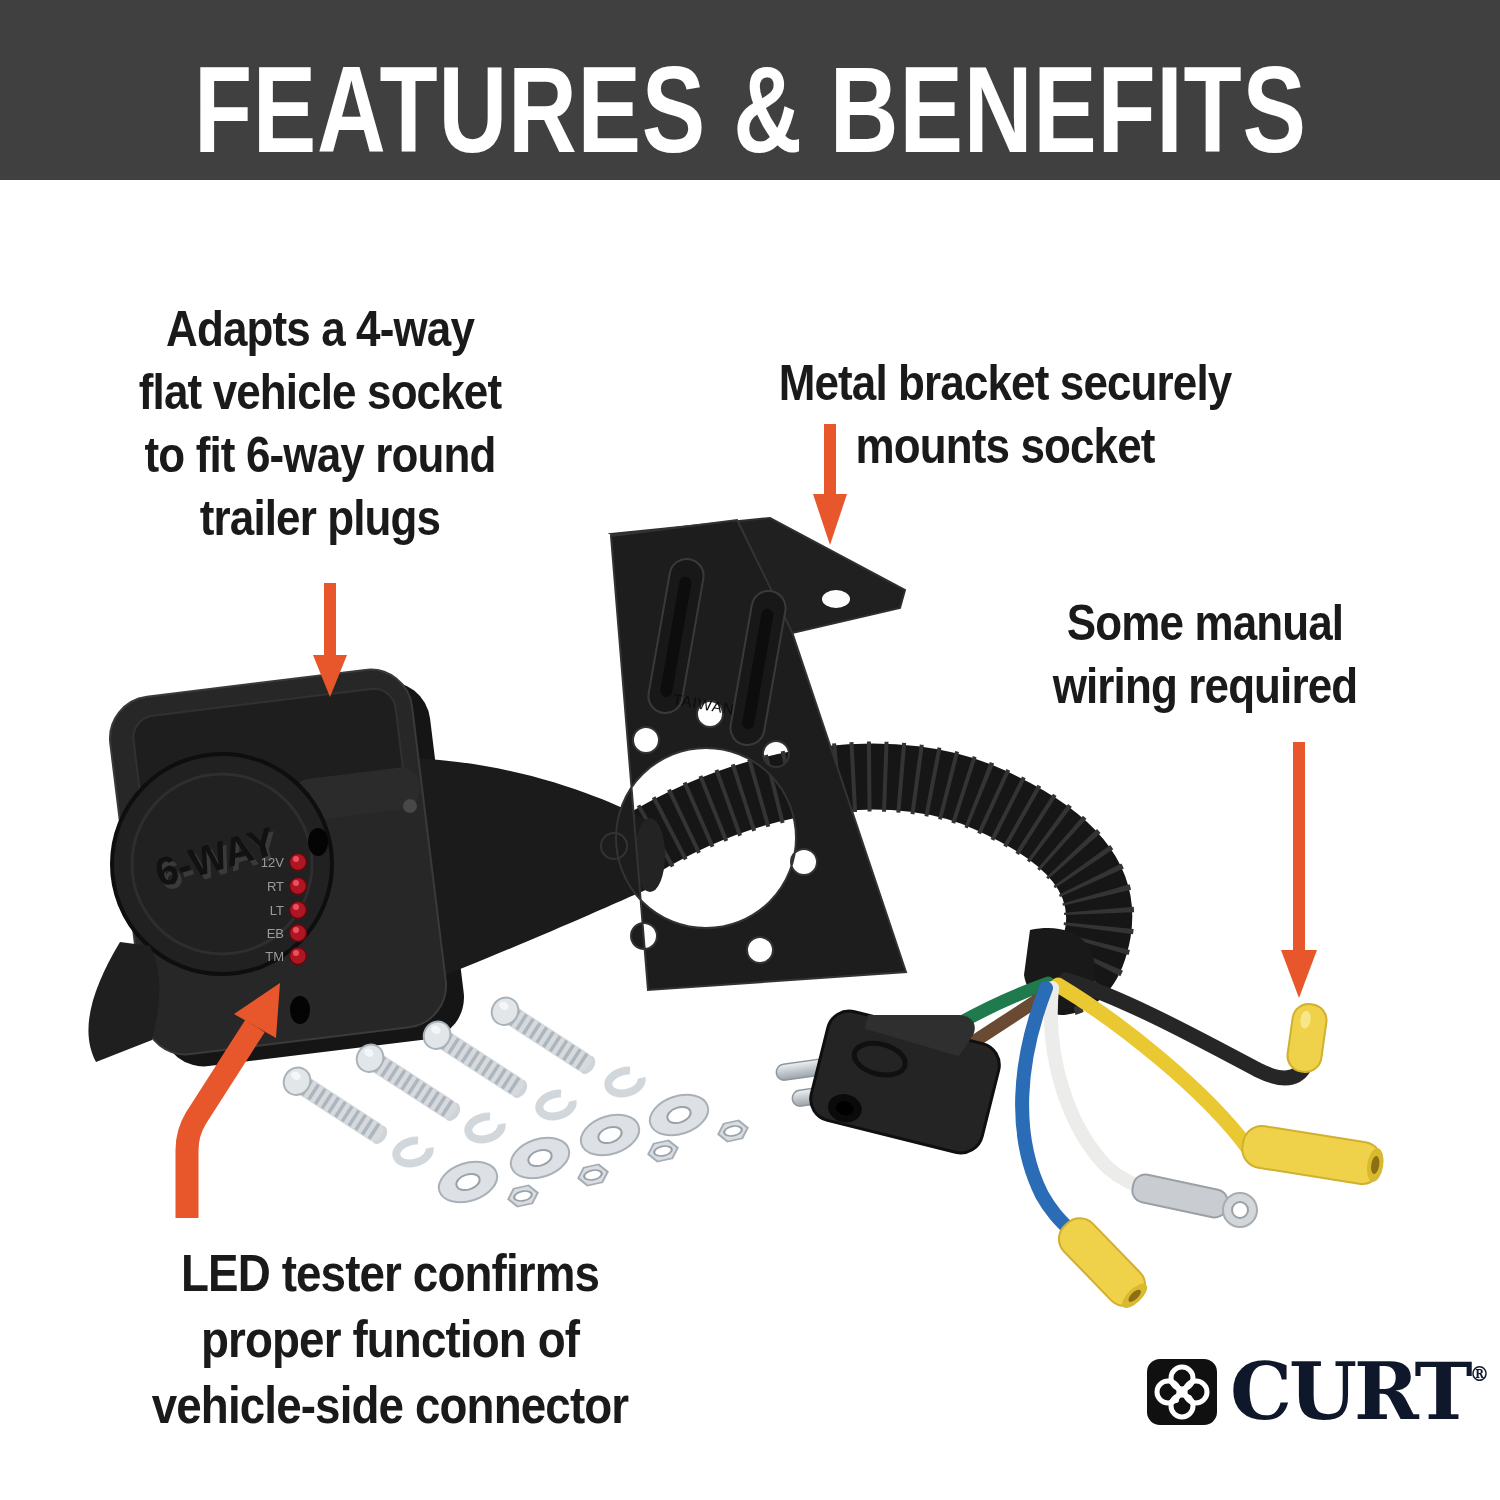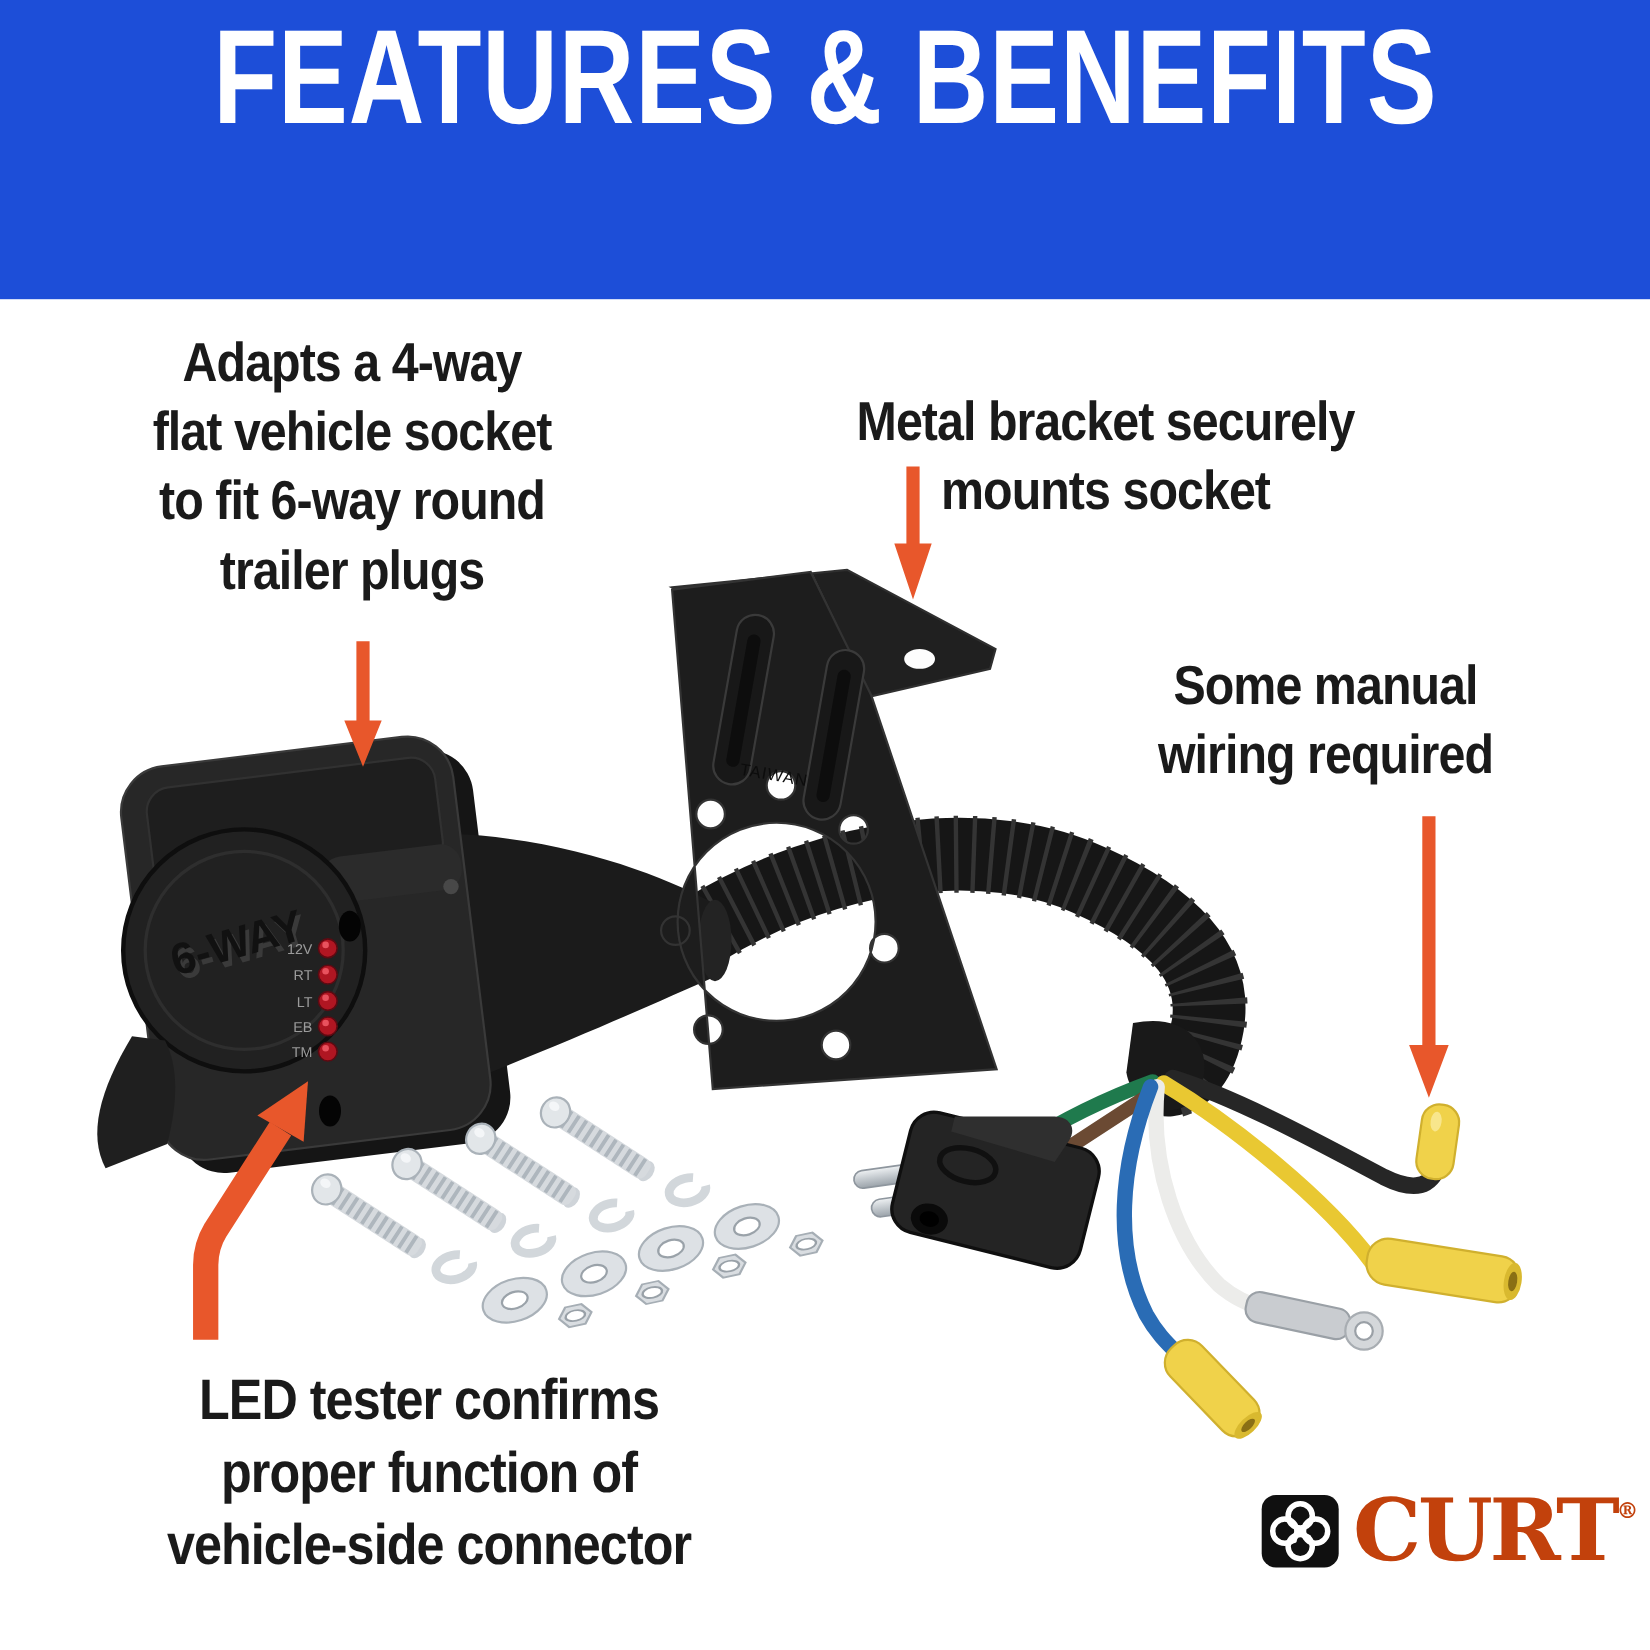--- a/index.html
+++ b/index.html
@@ -2,22 +2,22 @@
 <html><head>
 <meta charset="utf-8">
 <style>
   html,body{margin:0;padding:0;}
   body{
     width:1500px;height:1500px;position:relative;overflow:hidden;
     background:#ffffff;font-family:"Liberation Sans",sans-serif;
   }
   
   .header{
-    position:absolute;left:0;top:0;width:1500px;height:272px;
-    background:#1d4ed8;display:flex;align-items:flex-start;justify-content:center;
+    position:absolute;left:0;top:0;width:1500px;height:180px;
+    background:#404040;display:flex;align-items:flex-end;justify-content:center;
   }
   .header .title{
     color:#ffffff;font-size:122px;font-weight:bold;letter-spacing:1px;
     transform:scaleX(.78);transform-origin:center center;white-space:nowrap;
   }
   
   .callout{
     position:absolute;color:#1a1a1a;font-weight:bold;text-align:center;
     font-size:50px;line-height:63px;letter-spacing:-1px;
     transform:scaleX(.88);transform-origin:center top;white-space:nowrap;
@@ -25,21 +25,21 @@
   .callout span{display:block;}
   .callout.c4{font-size:52px;line-height:66px;}
   
   .art{position:absolute;left:0;top:0;}
   
   .logo{
     position:absolute;left:1146px;top:1356px;display:flex;align-items:center;gap:12px;
   }
   .logo-text{
     font-family:"DejaVu Serif",serif;font-weight:bold;font-size:78px;
-    letter-spacing:-3px;color:#c2410c;line-height:72px;white-space:nowrap;
+    letter-spacing:-3px;color:#0f172a;line-height:72px;white-space:nowrap;
   }
   .logo-text sup{font-size:20px;line-height:0;vertical-align:38px;letter-spacing:0;}
 </style>
 </head>
 <body>
 
 <div class="header">
   <div class="title">FEATURES &amp; BENEFITS</div>
 </div>
 

